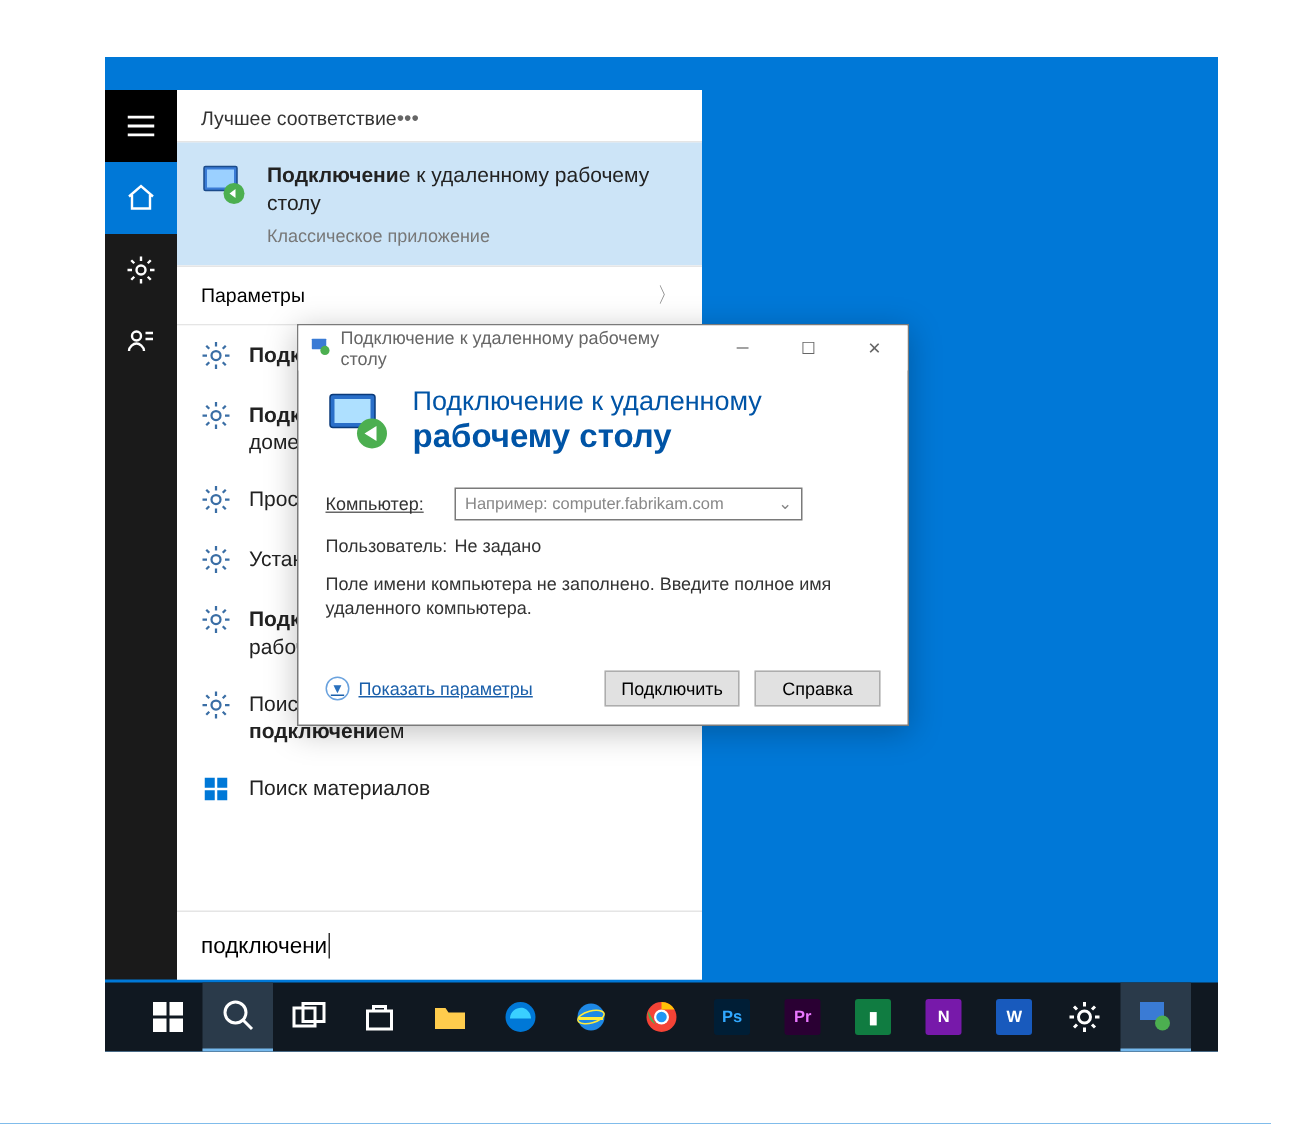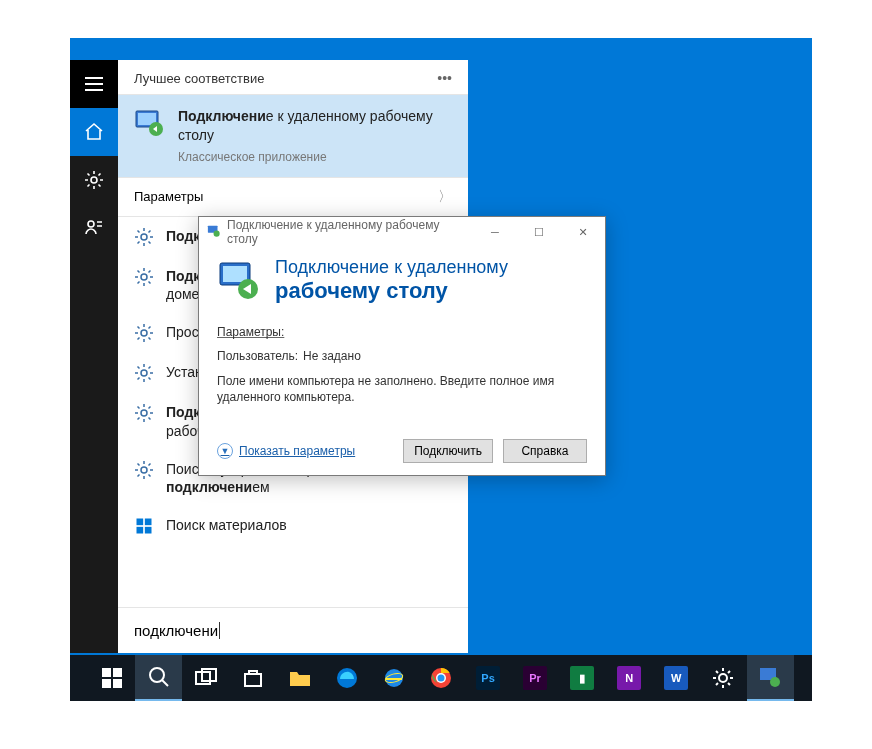--- a/index.html
+++ b/index.html
@@ -3,21 +3,21 @@
 <meta charset="utf-8">
 <style>
   * { box-sizing: border-box; margin: 0; padding: 0; }
   body { font-family: "Segoe UI", Tahoma, sans-serif; background: #fff; width: 872px; height: 749px; overflow: hidden; position: relative; }
   .desktop { position: absolute; left: 70px; top: 38px; right: 60px; bottom: 48px; background: #0078d7; }
   .sidebar { position: absolute; left: 70px; top: 60px; width: 48px; bottom: 96px; background: #1a1a1a; display: flex; flex-direction: column; }
   .sidebar-btn { width: 48px; height: 48px; display: flex; align-items: center; justify-content: center; color: #fff; cursor: pointer; }
   .sidebar-btn.active { background: #0078d7; }
   .sidebar-btn.hamburger { background: #000; }
   .start-panel { position: absolute; left: 118px; top: 60px; width: 350px; bottom: 96px; background: #f2f2f2; display: flex; flex-direction: column; }
-  .section-header { display: flex; align-items: center; justify-content: space-between; padding: 10px 16px 8px 16px; font-size: 13px; color: #333; background: #fff; border-bottom: 1px solid #e5e5e5; }
+  .section-header { display: flex; align-items: center; padding: 10px 16px 8px 16px; font-size: 13px; color: #333; background: #fff; border-bottom: 1px solid #e5e5e5; }
   .more-dots { font-size: 14px; color: #666; }
   .best-match { background: #cce4f7; padding: 12px 16px; display: flex; gap: 12px; align-items: flex-start; }
   .best-icon { width: 32px; height: 32px; flex-shrink: 0; }
   .best-text { font-size: 14px; line-height: 1.35; }
   .best-title { color: #222; }
   .best-sub { color: #777; font-size: 12px; margin-top: 4px; }
   .params-header { display: flex; align-items: center; justify-content: space-between; padding: 10px 16px; font-size: 13px; background: #fff; border-top: 1px solid #e5e5e5; border-bottom: 1px solid #e5e5e5; }
   .chev { color: #888; font-size: 14px; }
   .results-scroll { flex: 1; overflow: hidden; background: #fff; }
   .result-item { display: flex; gap: 12px; padding: 10px 16px; font-size: 14px; color: #222; align-items: flex-start; }
@@ -200,21 +200,25 @@
           <path d="M26 31l8-5v10z" fill="#fff"></path>
         </svg>
     </div>
     <div class="rdp-banner-text">
       <div>Подключение к удаленному</div>
       <div class="bold">рабочему столу</div>
     </div>
   </div>
   <div class="rdp-body">
     <div class="rdp-row">
-      <div class="rdp-label">Параметры:</div>
+      <div class="rdp-label">Компьютер:</div>
+      <div class="rdp-combo">
+        <span title="Например: computer.fabrikam.com">Например: computer.fabrikam.com</span>
+        <span>⌄</span>
+      </div>
     </div>
     <div class="rdp-row">
       <div class="rdp-label" style="text-decoration:none">Пользователь:</div>
       <div>Не задано</div>
     </div>
     <div class="rdp-msg">Поле имени компьютера не заполнено. Введите полное имя удаленного компьютера.</div>
   </div>
   <div class="rdp-footer">
     <div class="show-params">
       <span class="arrow-circ">▼</span>

